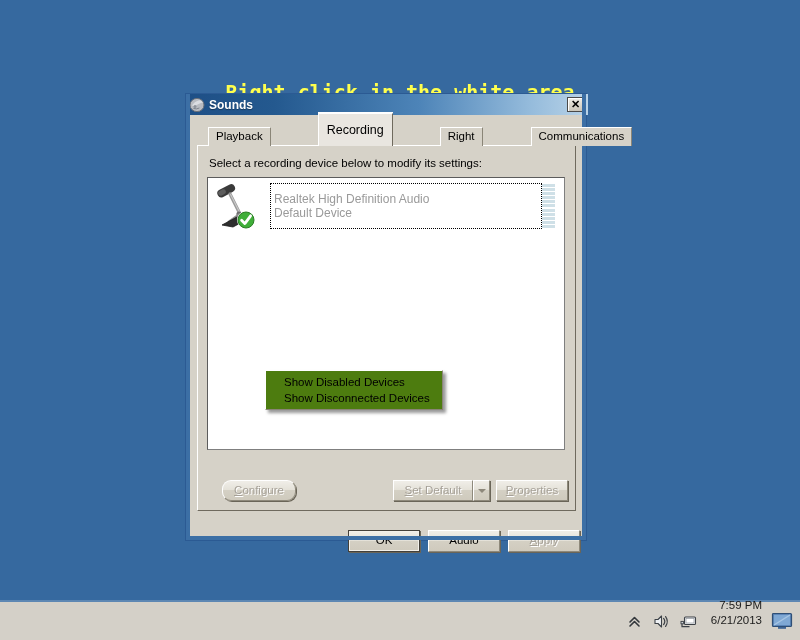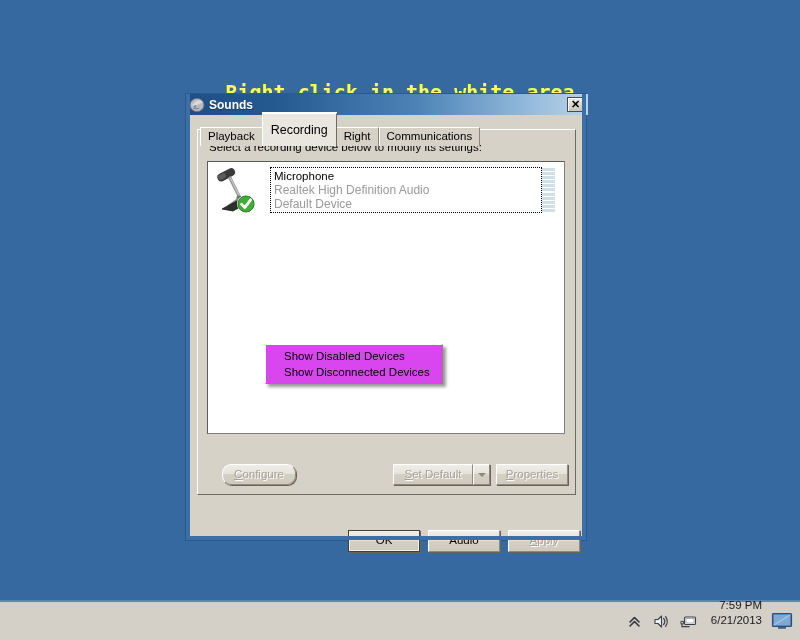--- a/index.html
+++ b/index.html
@@ -117,26 +117,27 @@
     top: 21px;
     width: 394px;
     height: 423px;
     background: #d6d2c8;
     box-sizing: border-box;
   }
 
   
   #tabstrip {
     position: absolute;
-    left: 10px;
+    left: 18px;
     top: 9px;
     height: 22px;
     display: flex;
     align-items: flex-end;
     z-index: 4;
+    gap: 48px;
   }
   .tab {
     height: 19px;
     padding: 0 7px;
     font-size: 11.5px;
     color: #000;
     background: #d6d2c8;
     border-left: 1px solid #ffffff;
     border-top: 1px solid #ffffff;
     border-right: 1px solid #8a8577;
@@ -159,21 +160,21 @@
     z-index: 6;
     margin-left: -1px;
     margin-right: -1px;
     box-shadow: 0 -1px 0 #ffffff;
   }
 
   
   #tabpanel {
     position: absolute;
     left: 7px;
-    top: 14px;
+    top: 30px;
     width: 379px;
     height: 366px;
     background: #d6d2c8;
     border-top: 1px solid #ffffff;
     border-left: 1px solid #ffffff;
     border-right: 1px solid #6f6a5e;
     border-bottom: 1px solid #6f6a5e;
     box-sizing: border-box;
   }
   #panel-label {
@@ -337,23 +338,23 @@
     top: 415px;
     width: 72px;
     height: 22px;
     font-size: 11.5px;
   }
 
   
   #context-menu {
     position: absolute;
     left: 265px;
-    top: 344px;
+    top: 370px;
     width: 178px;
-    background: #d946ef;
+    background: #4d7c0f;
     border: 1px solid #8a8577;
     border-top-color: #ffffff;
     border-left-color: #ffffff;
     box-shadow: 3px 3px 3px rgba(0,0,0,.40);
     padding: 3px 0;
     box-sizing: border-box;
     z-index: 30;
   }
   .menu-item {
     height: 16px;
@@ -473,21 +474,20 @@
               <path d="M9 43 L24 35 L33 38 L20 45 Z" fill="none" stroke="#191919" stroke-width=".8"></path>
 
               <circle cx="33" cy="38" r="9" fill="#ffffff"></circle>
               <circle cx="33" cy="38" r="8" fill="#3fae38"></circle>
               <circle cx="33" cy="38" r="8" fill="none" stroke="#2a7d24" stroke-width="1"></circle>
               <path d="M28.6 38.2 L31.8 41.6 L37.6 33.8" stroke="#ffffff" stroke-width="2.8" fill="none" stroke-linecap="round" stroke-linejoin="round"></path>
             </svg>
           </span>
 
           <span class="device-texts">
-            <span class="device-name">Microphone</span>
             <span class="device-sub">Realtek High Definition Audio</span>
             <span class="device-sub">Default Device</span>
           </span>
 
           <span class="vu-meter">
             <span class="vu-seg"></span>
             <span class="vu-seg"></span>
             <span class="vu-seg"></span>
             <span class="vu-seg"></span>
             <span class="vu-seg"></span>

